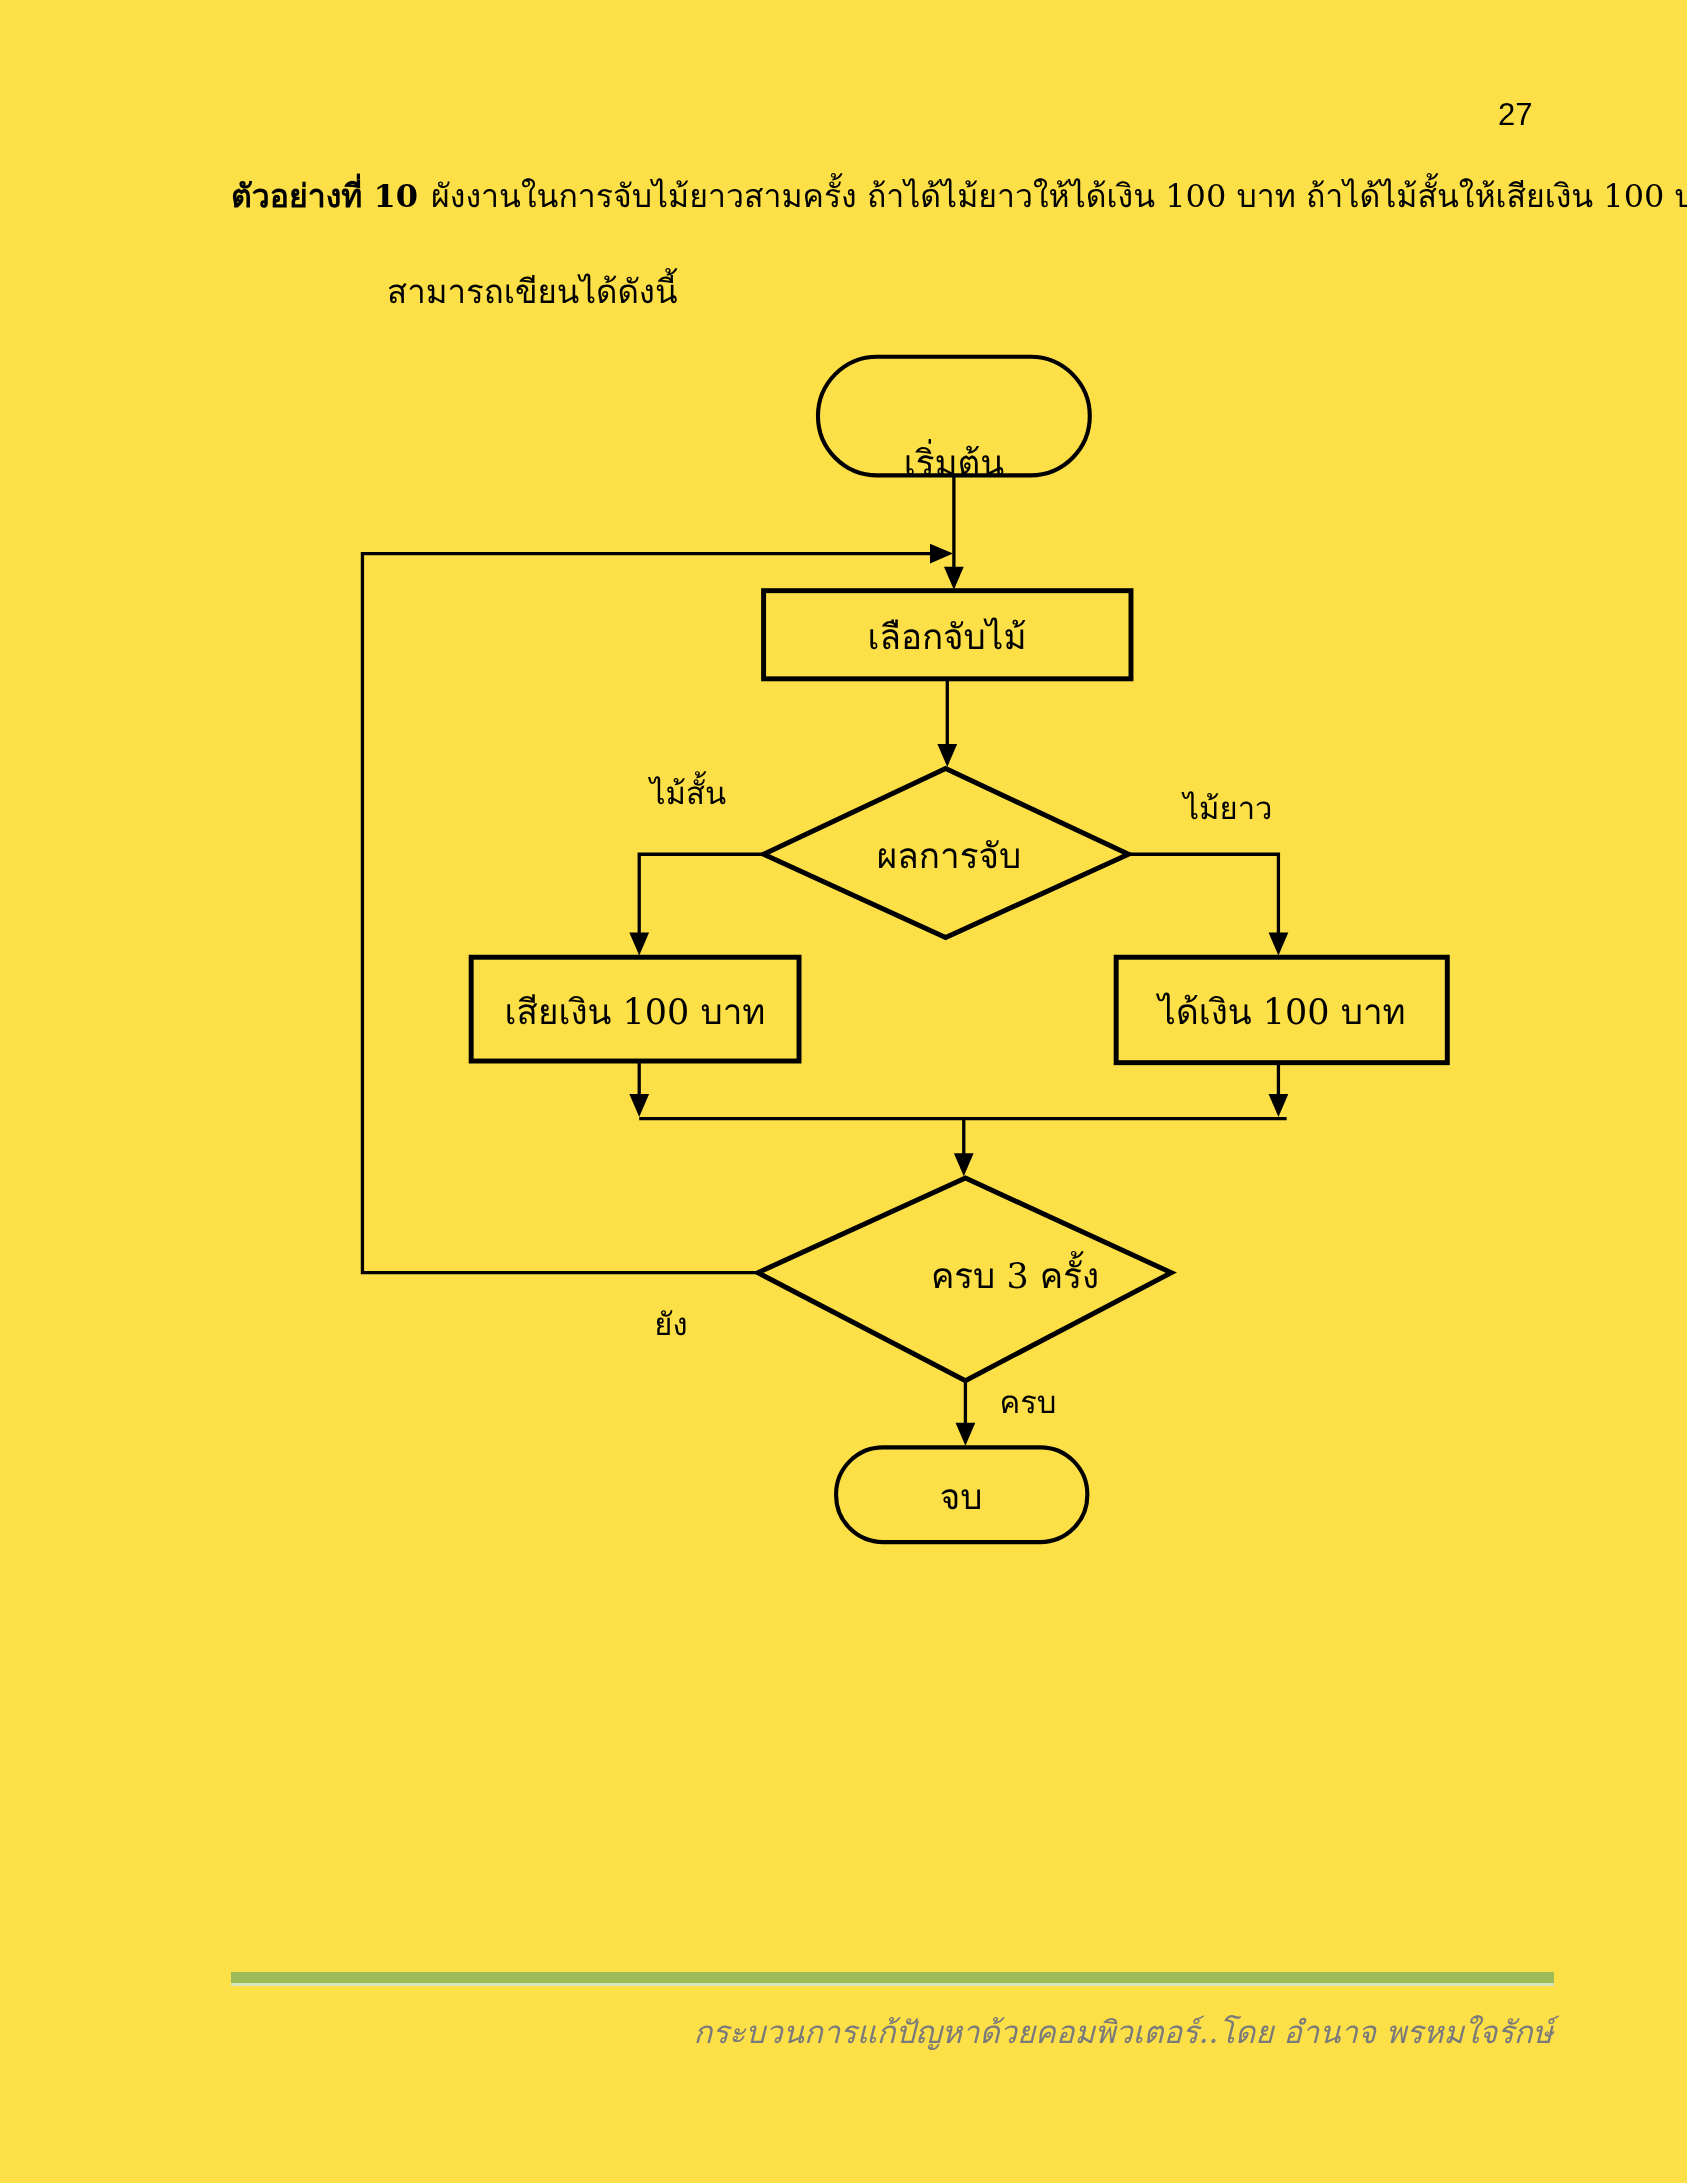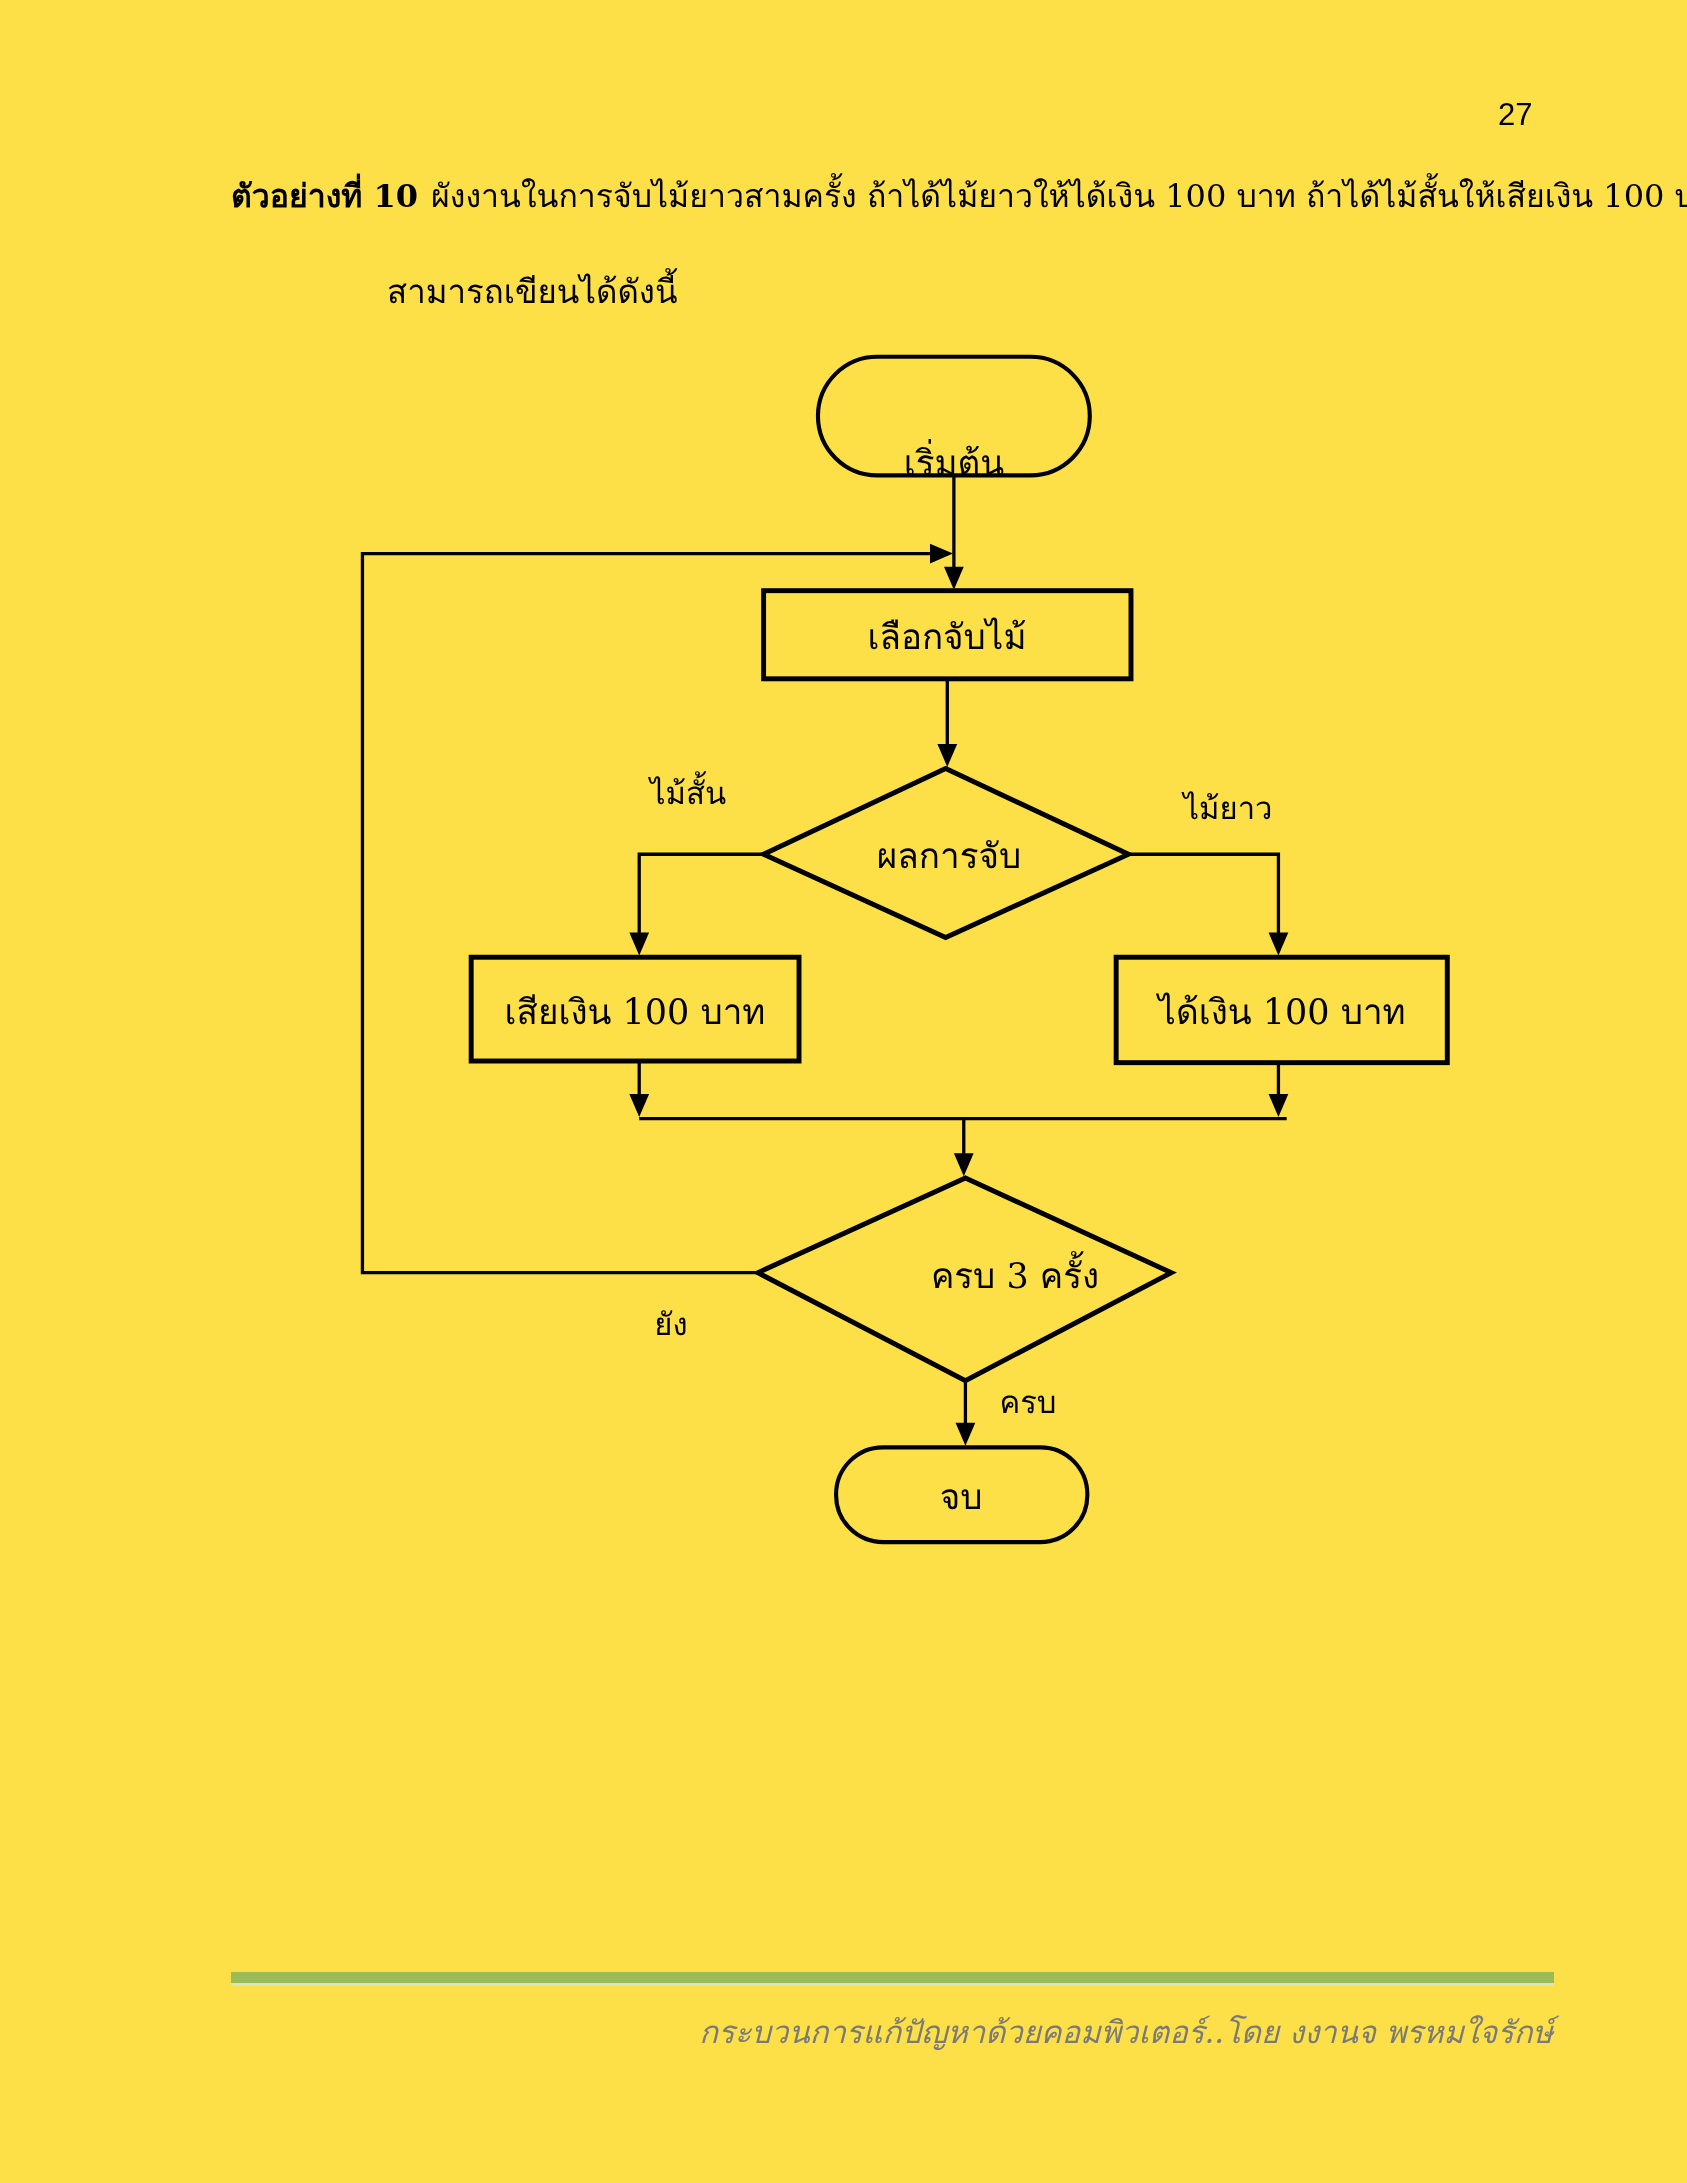--- a/index.html
+++ b/index.html
@@ -120,16 +120,16 @@
   <div class="abs node-label" style="left:1015px;top:1275px;">ครบ 3 ครั้ง</div>
   <div class="abs node-label" style="left:961px;top:1496px;">จบ</div>
 
   <div class="abs edge-label" style="left:688px;top:793px;">ไม้สั้น</div>
   <div class="abs edge-label" style="left:1228px;top:808px;">ไม้ยาว</div>
   <div class="abs edge-label" style="left:671px;top:1324px;">ยัง</div>
   <div class="abs edge-label" style="left:1028px;top:1402px;">ครบ</div>
 
 
   <div class="abs footer-bar" style="background: rgb(155, 187, 89); border-bottom-color: rgb(215, 228, 188);"></div>
-  <div class="abs footer-text">กระบวนการแก้ปัญหาด้วยคอมพิวเตอร์..โดย งงานจ   พรหมใจรักษ์</div>
+  <div class="abs footer-text">กระบวนการแก้ปัญหาด้วยคอมพิวเตอร์..โดย อำนาจ   พรหมใจรักษ์</div>
 
 </div>
 
 
 </body></html>

